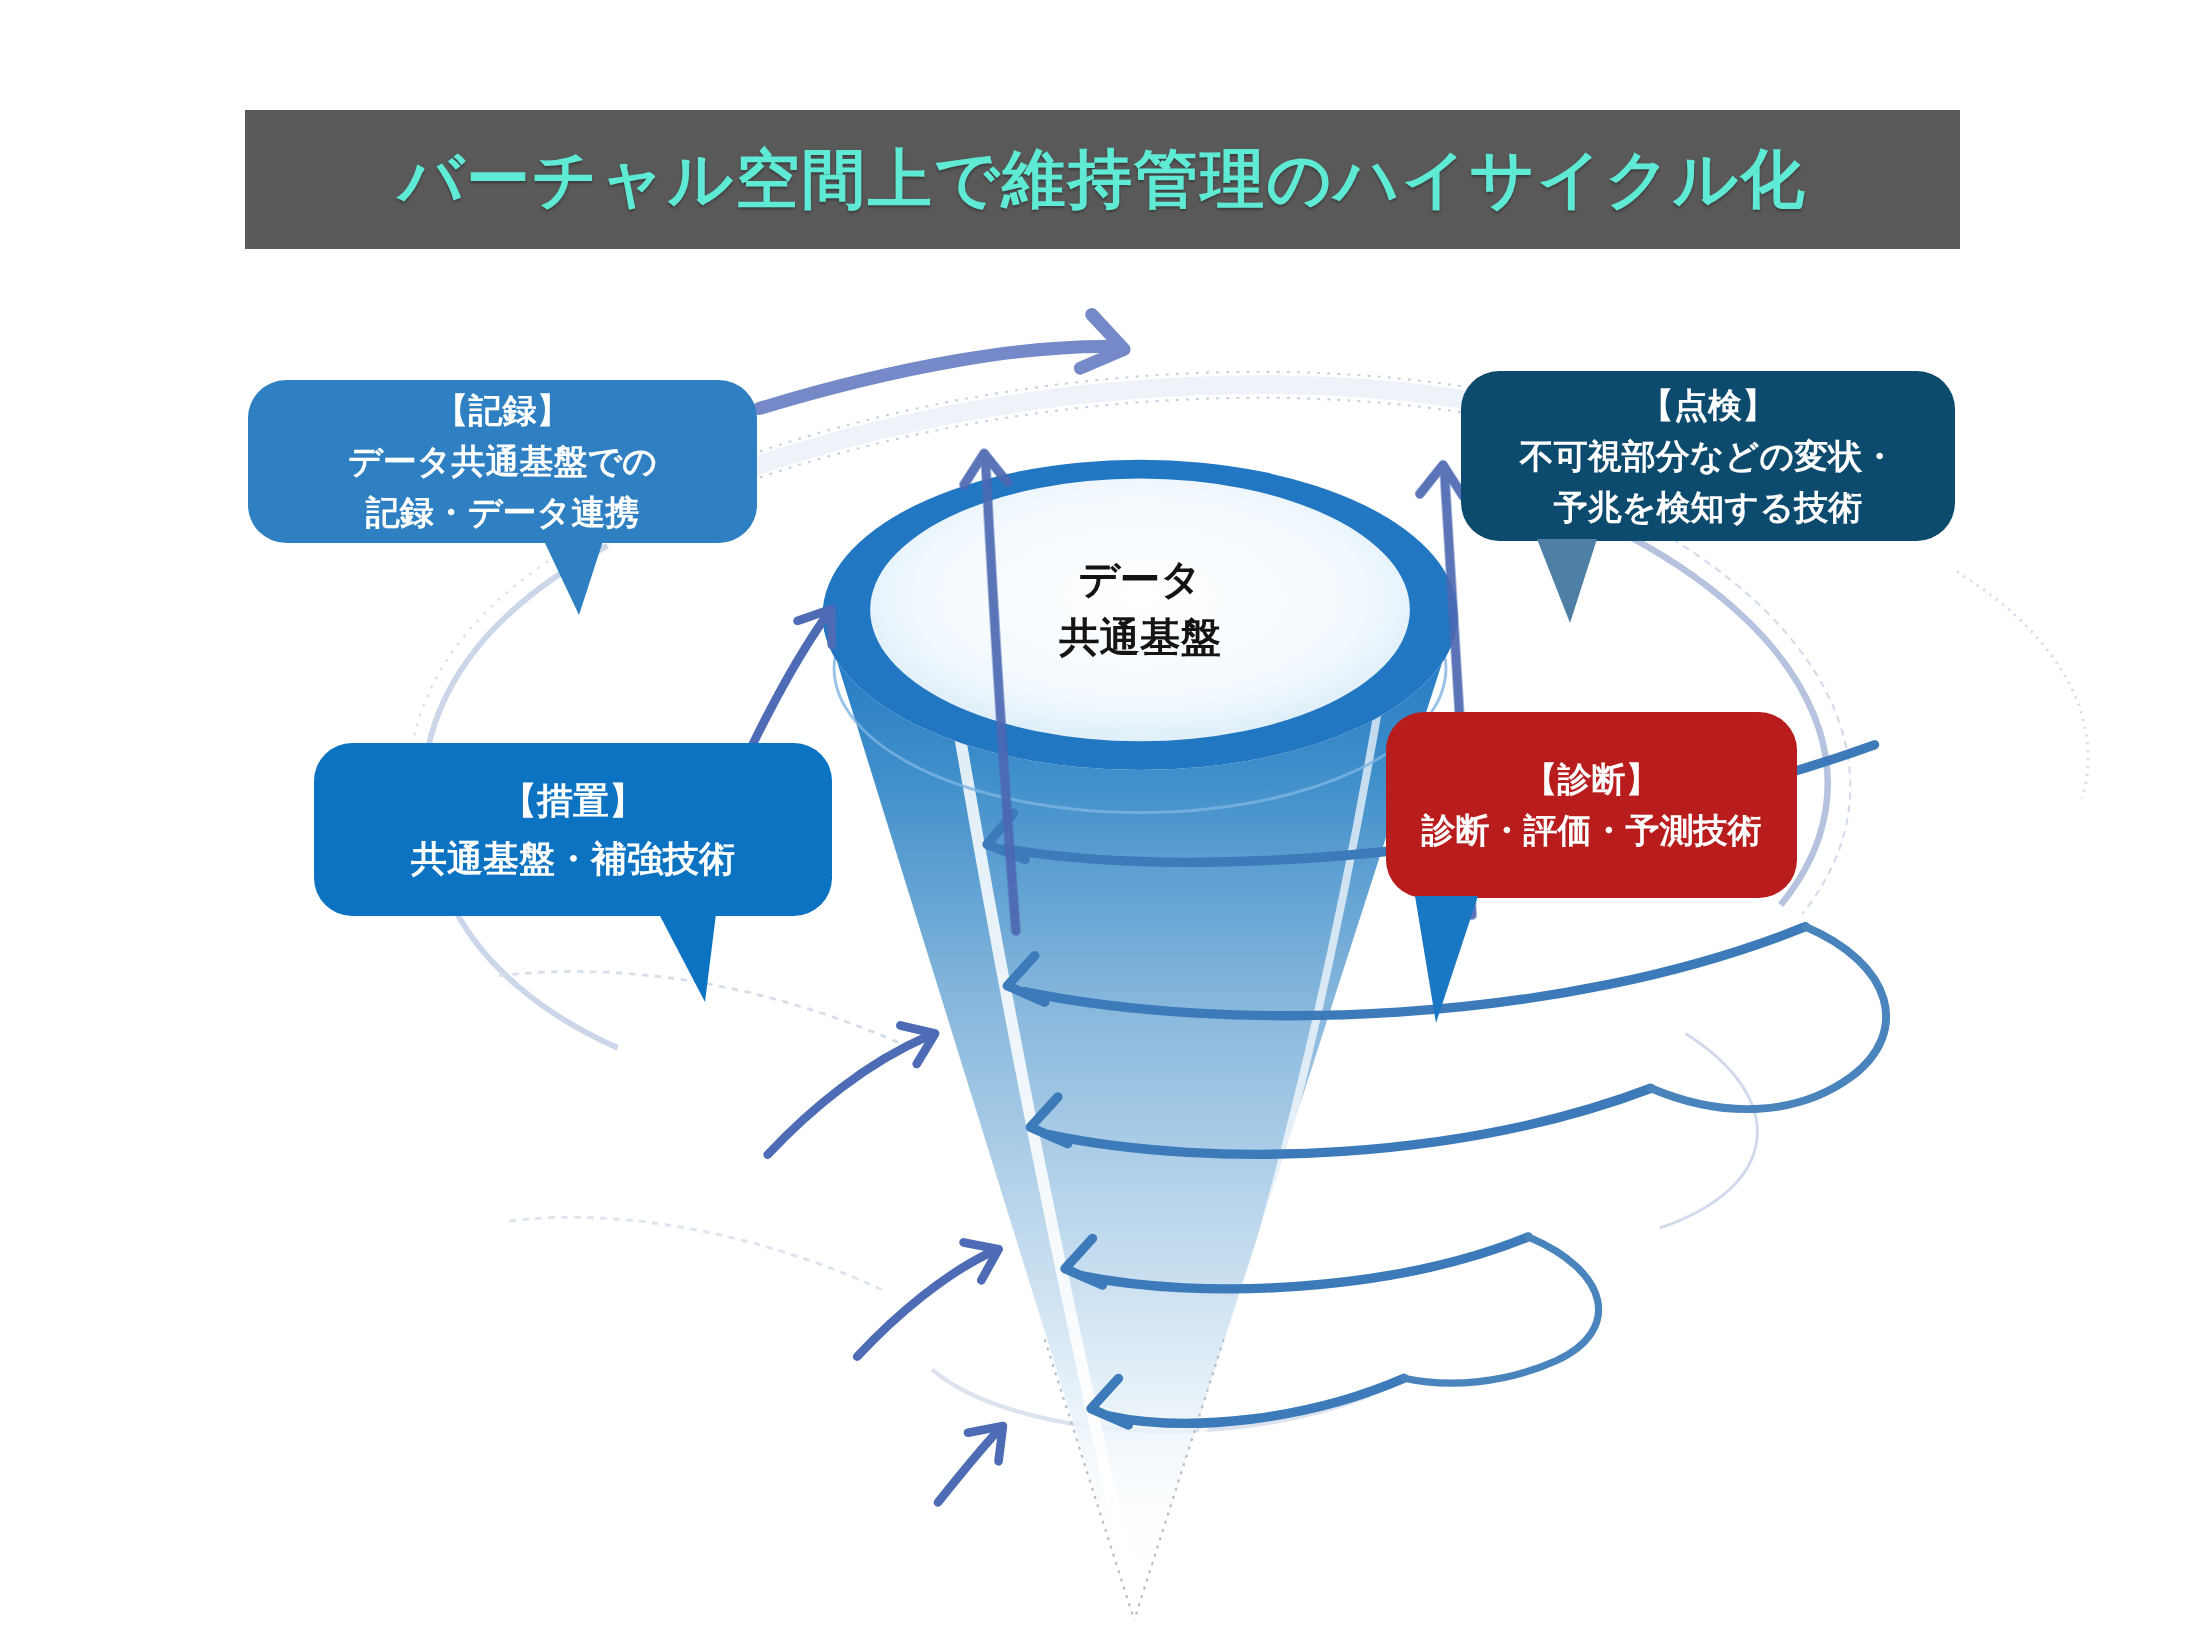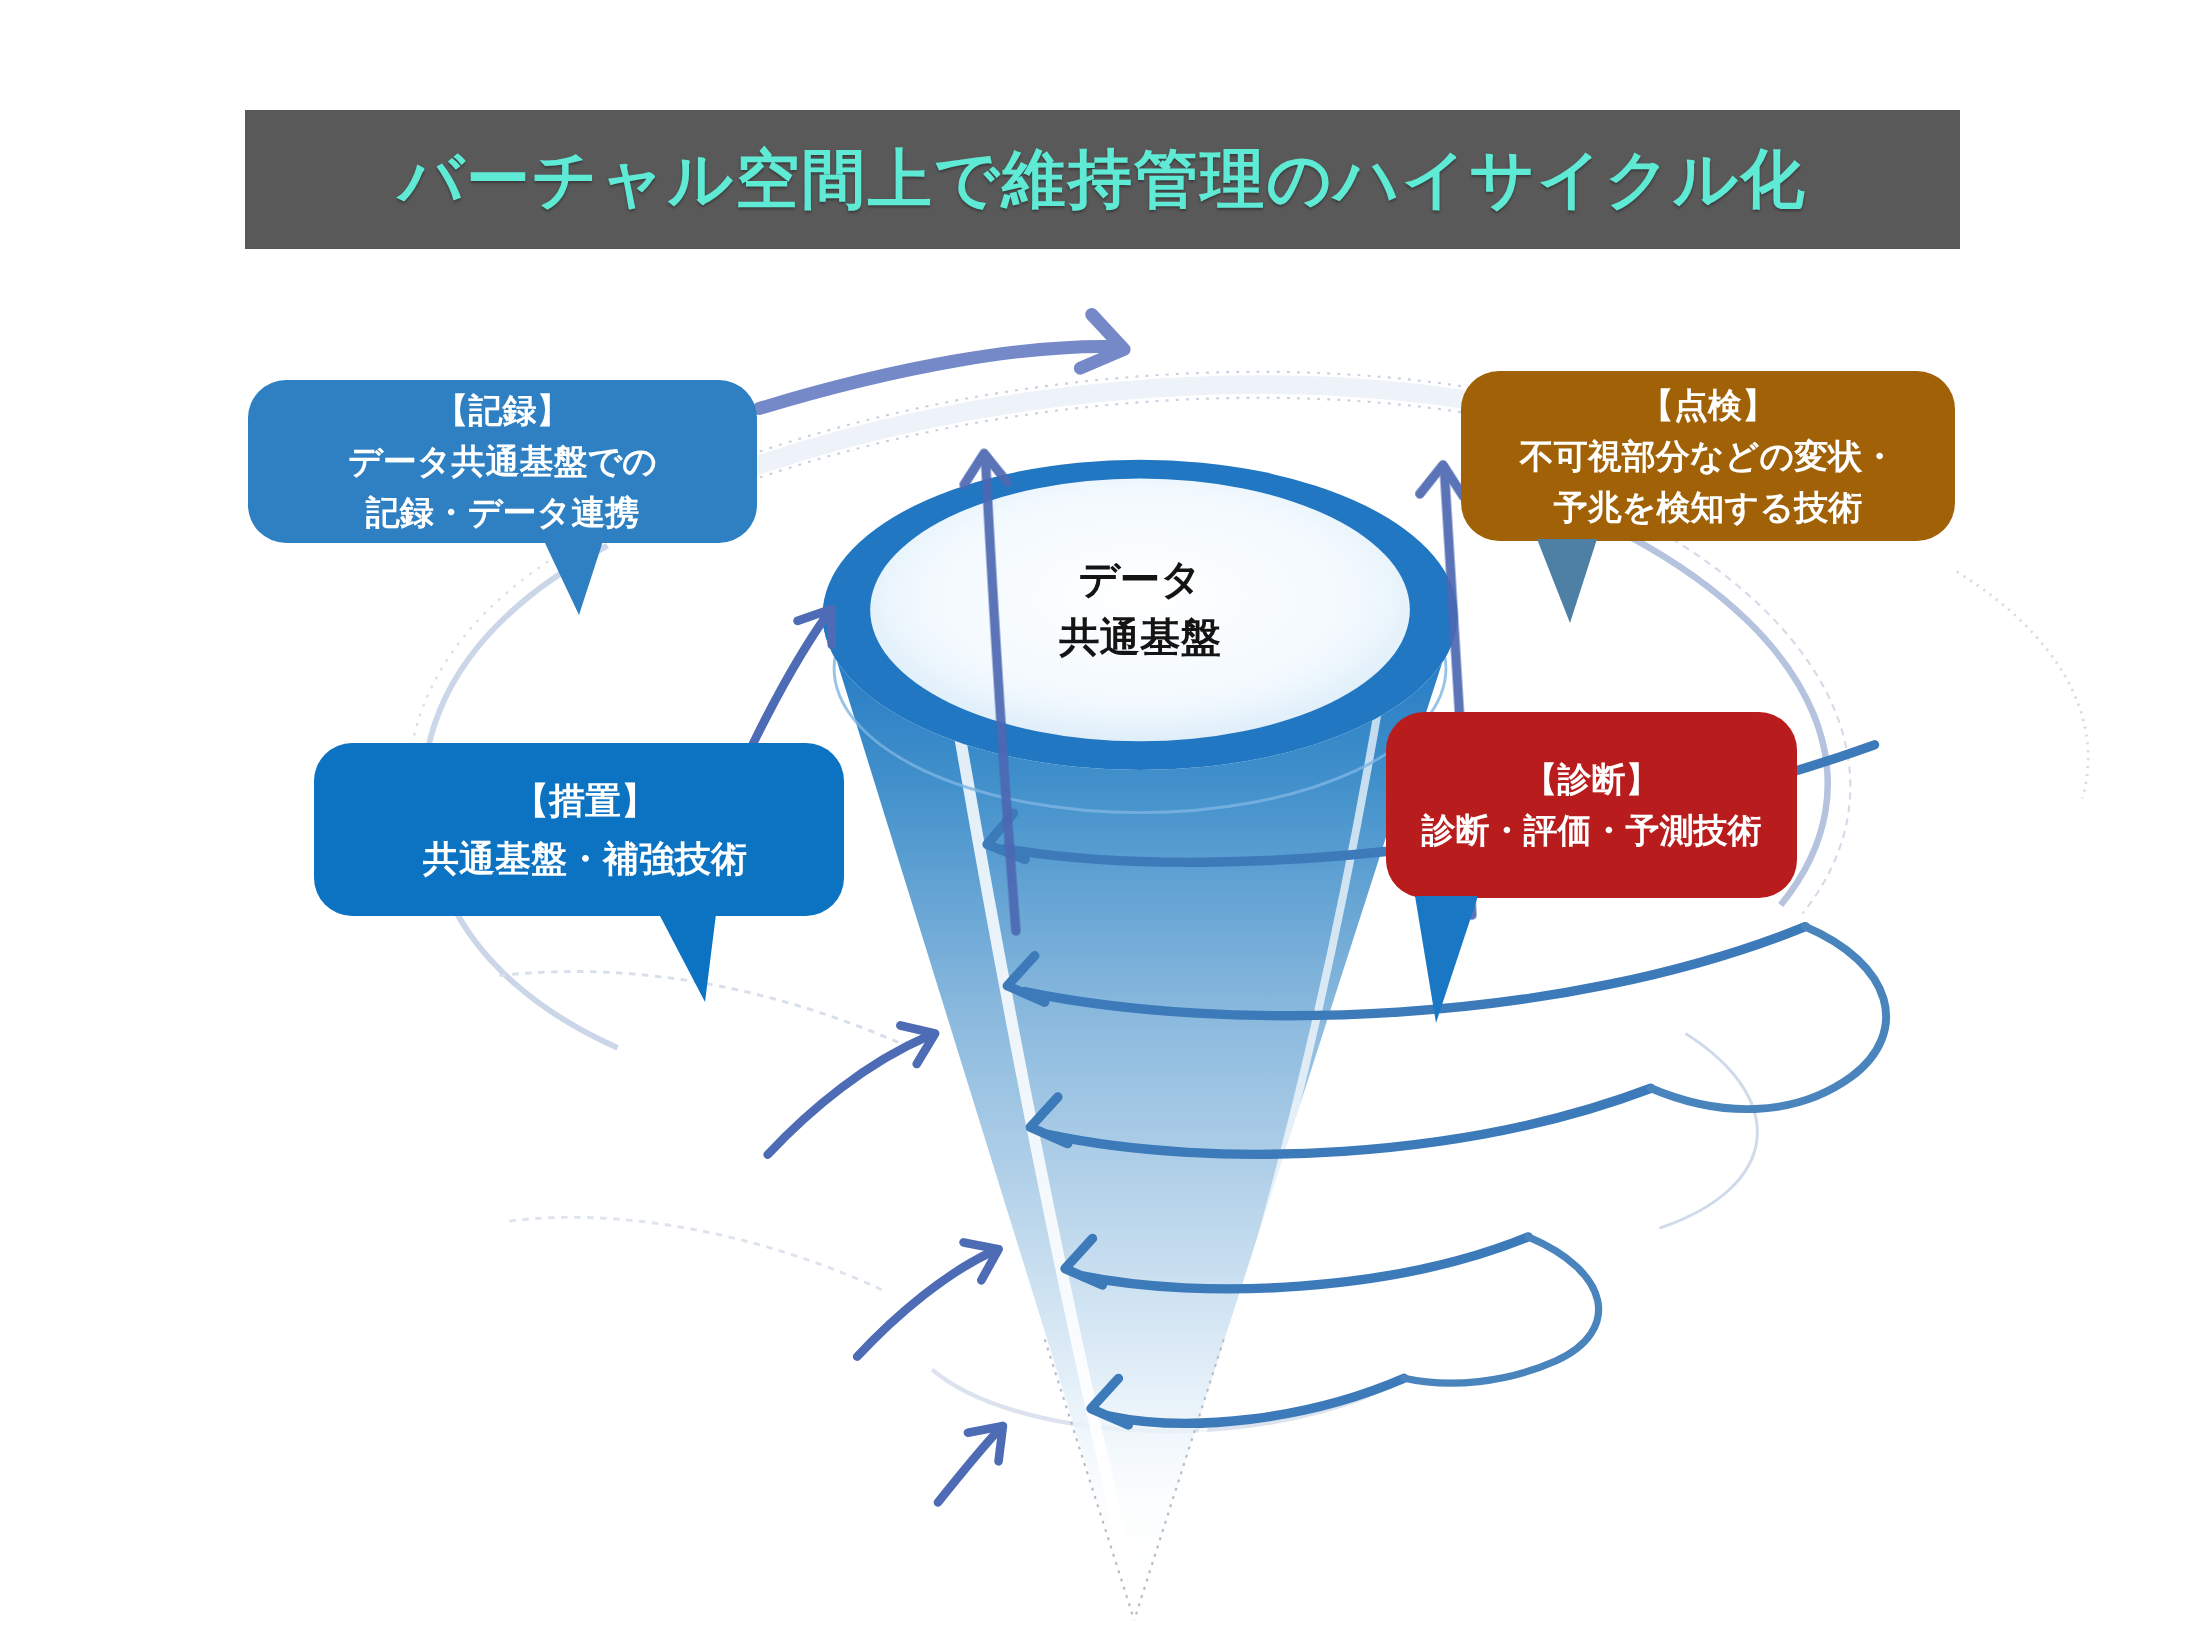--- a/index.html
+++ b/index.html
@@ -24,24 +24,24 @@
     position:absolute; border-radius:38px; color:#ffffff; font-weight:bold;
     display:flex; flex-direction:column; justify-content:center; align-items:center;
     text-align:center; line-height:1.5;
   }
   .callout .line { white-space:nowrap; }
   .tail { position:absolute; top:100%; width:0; height:0; margin-top:-2.2px; }
 
   .callout-kiroku { left:248px; top:380px; width:509px; height:163px; background:#2e80c3; font-size:34px; }
   .callout-kiroku .tail { left:296px; border-left:35px solid transparent; border-right:24.5px solid transparent; border-top:74px solid #2e80c3; }
 
-  .callout-tenken { left:1461px; top:371px; width:494px; height:170px; background:#a16207; font-size:34px; }
+  .callout-tenken { left:1461px; top:371px; width:494px; height:170px; background:#0c4a6e; font-size:34px; }
   .callout-tenken .tail { left:76px; border-left:33px solid transparent; border-right:27.4px solid transparent; border-top:84px solid #4e7fa5; }
 
-  .callout-sochi { left:314px; top:743px; width:518px; height:173px; background:#0c72c2; font-size:36px; line-height:1.6;padding-left:12px; }
+  .callout-sochi { left:314px; top:743px; width:518px; height:173px; background:#0c72c2; font-size:36px; line-height:1.6; }
   .callout-sochi .tail { left:345px; border-left:46px solid transparent; border-right:11.5px solid transparent; border-top:88px solid #0c72c2; }
 
   .callout-shindan { left:1386px; top:712px; width:411px; height:186px; background:#b91c1c; font-size:34px; }
   .callout-shindan .tail { left:29px; border-left:21.6px solid transparent; border-right:42px solid transparent; border-top:127px solid #1a77c3; }
 
   
   .funnel-label {
     font-family:"Liberation Sans","DejaVu Sans",sans-serif;
     font-size:56px; font-weight:bold; fill:#141414; text-anchor:middle;
   }

